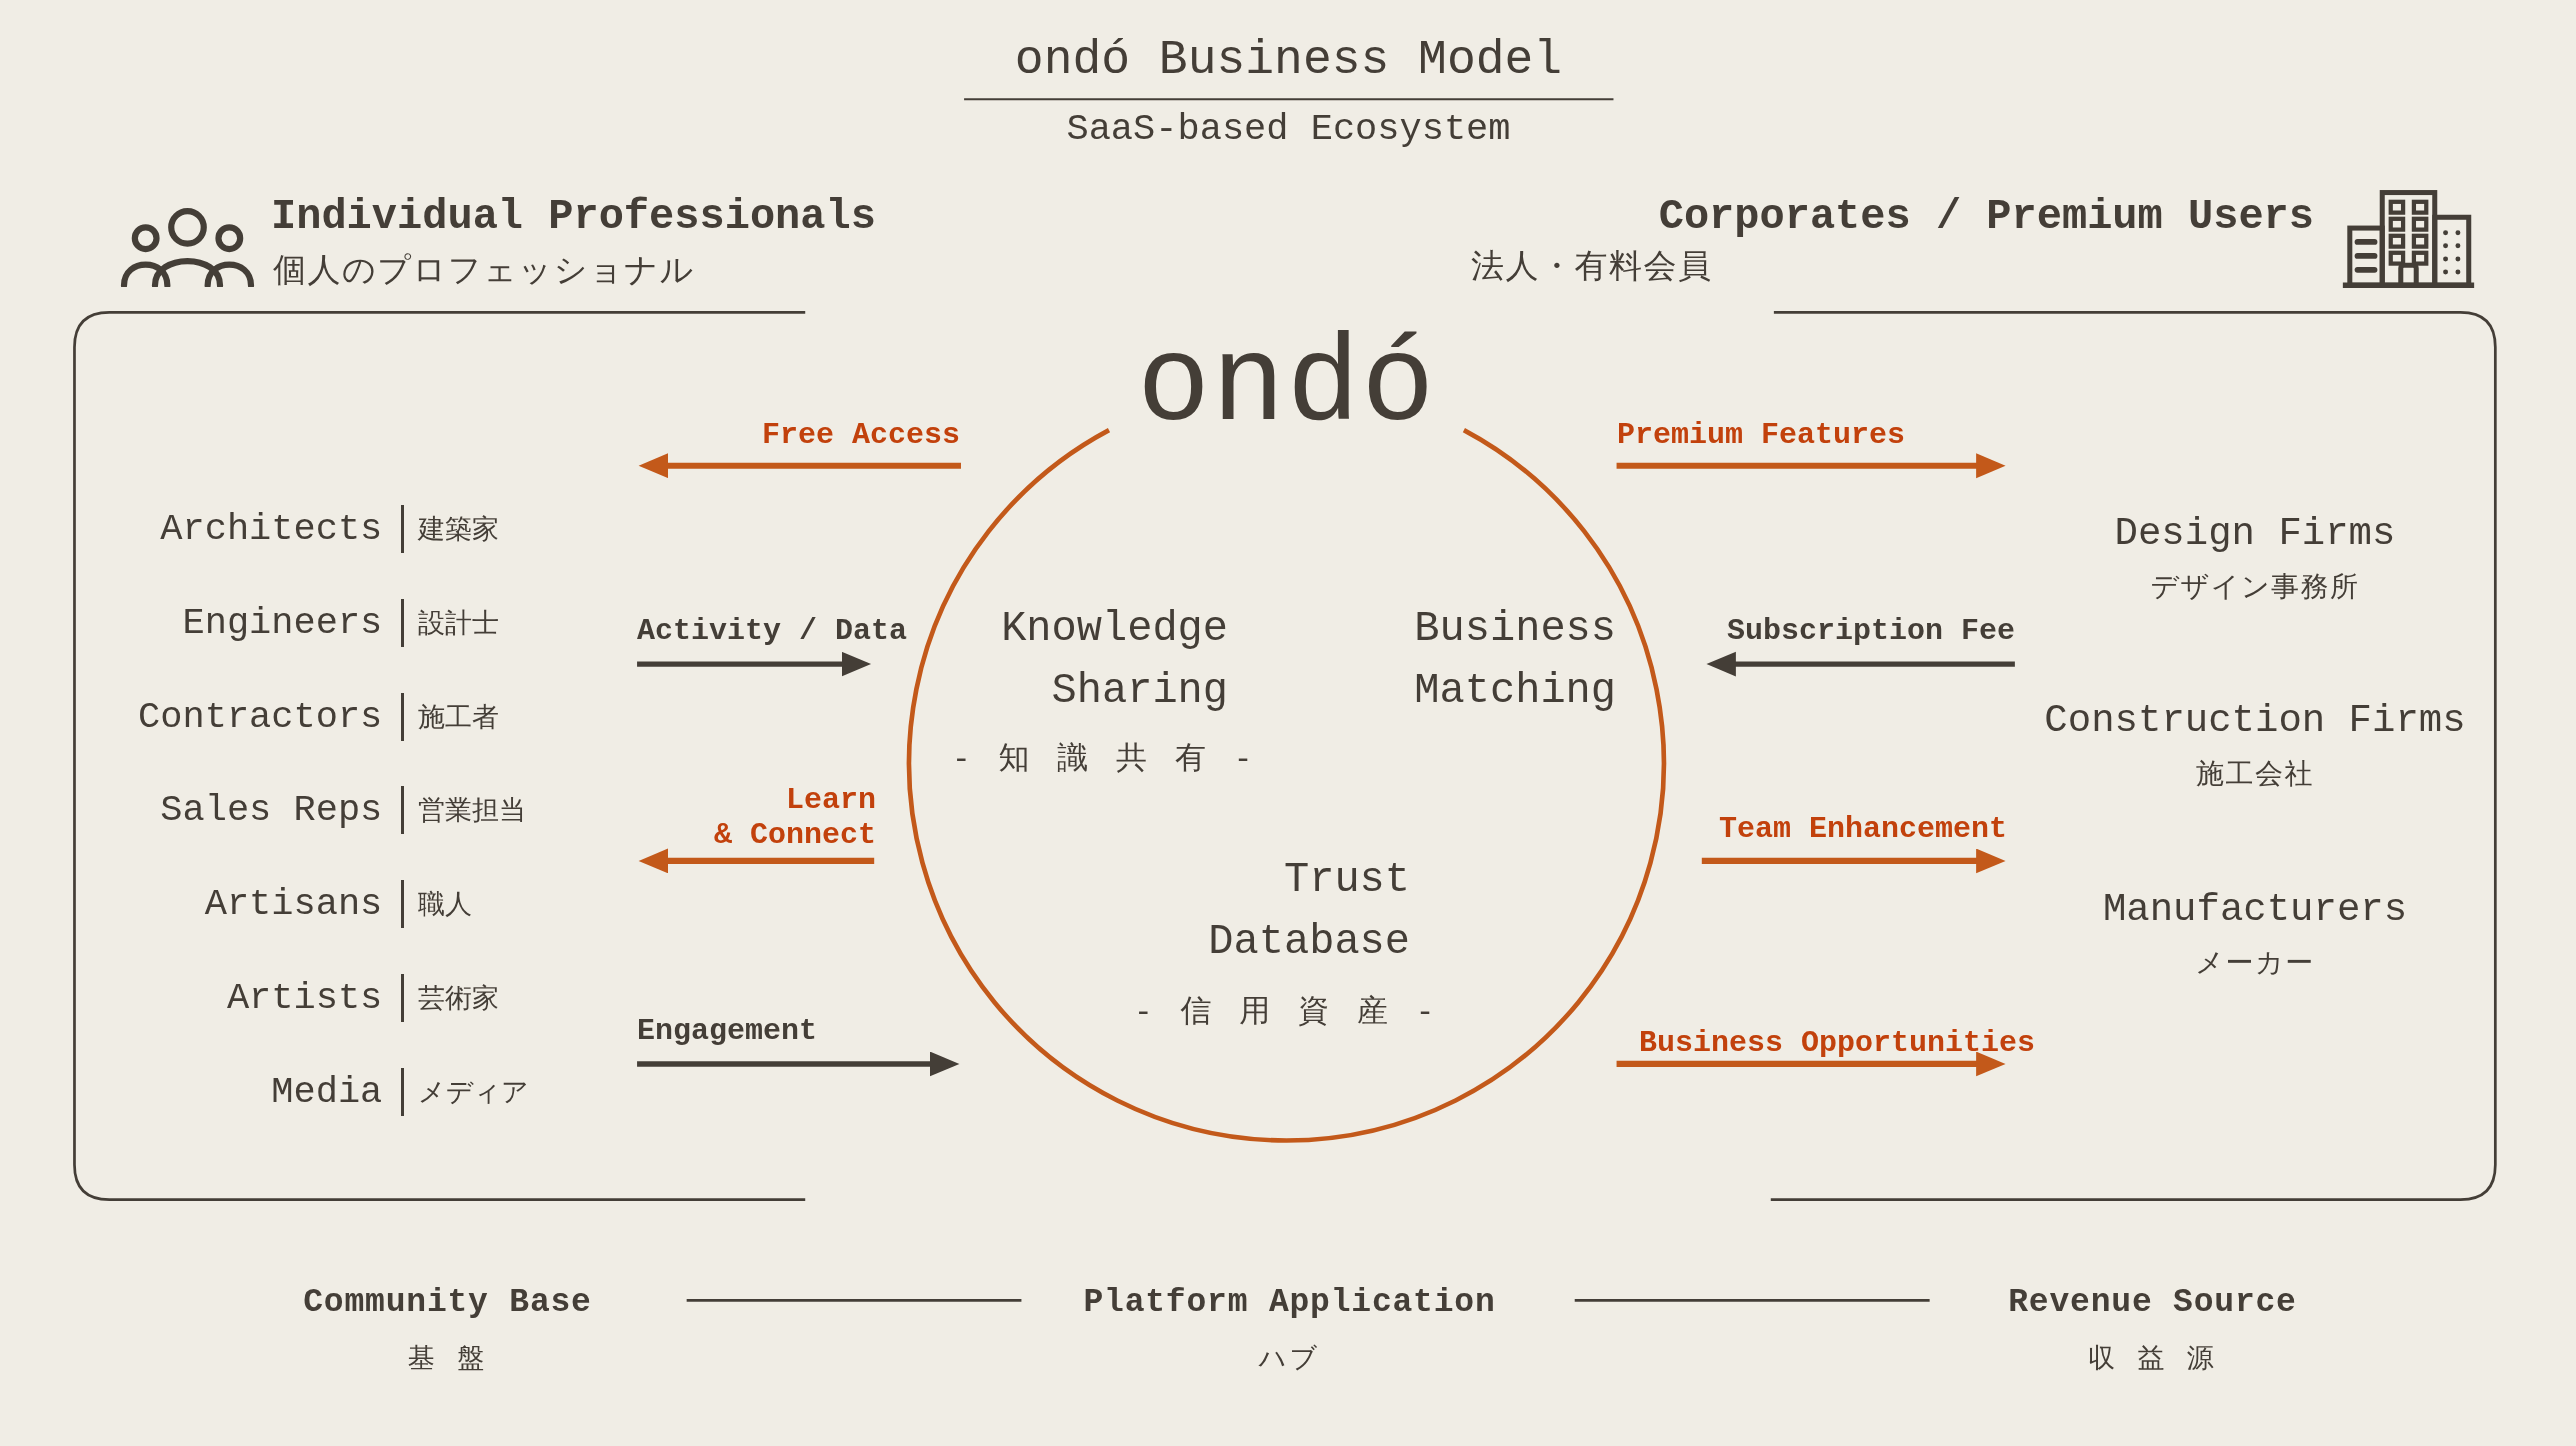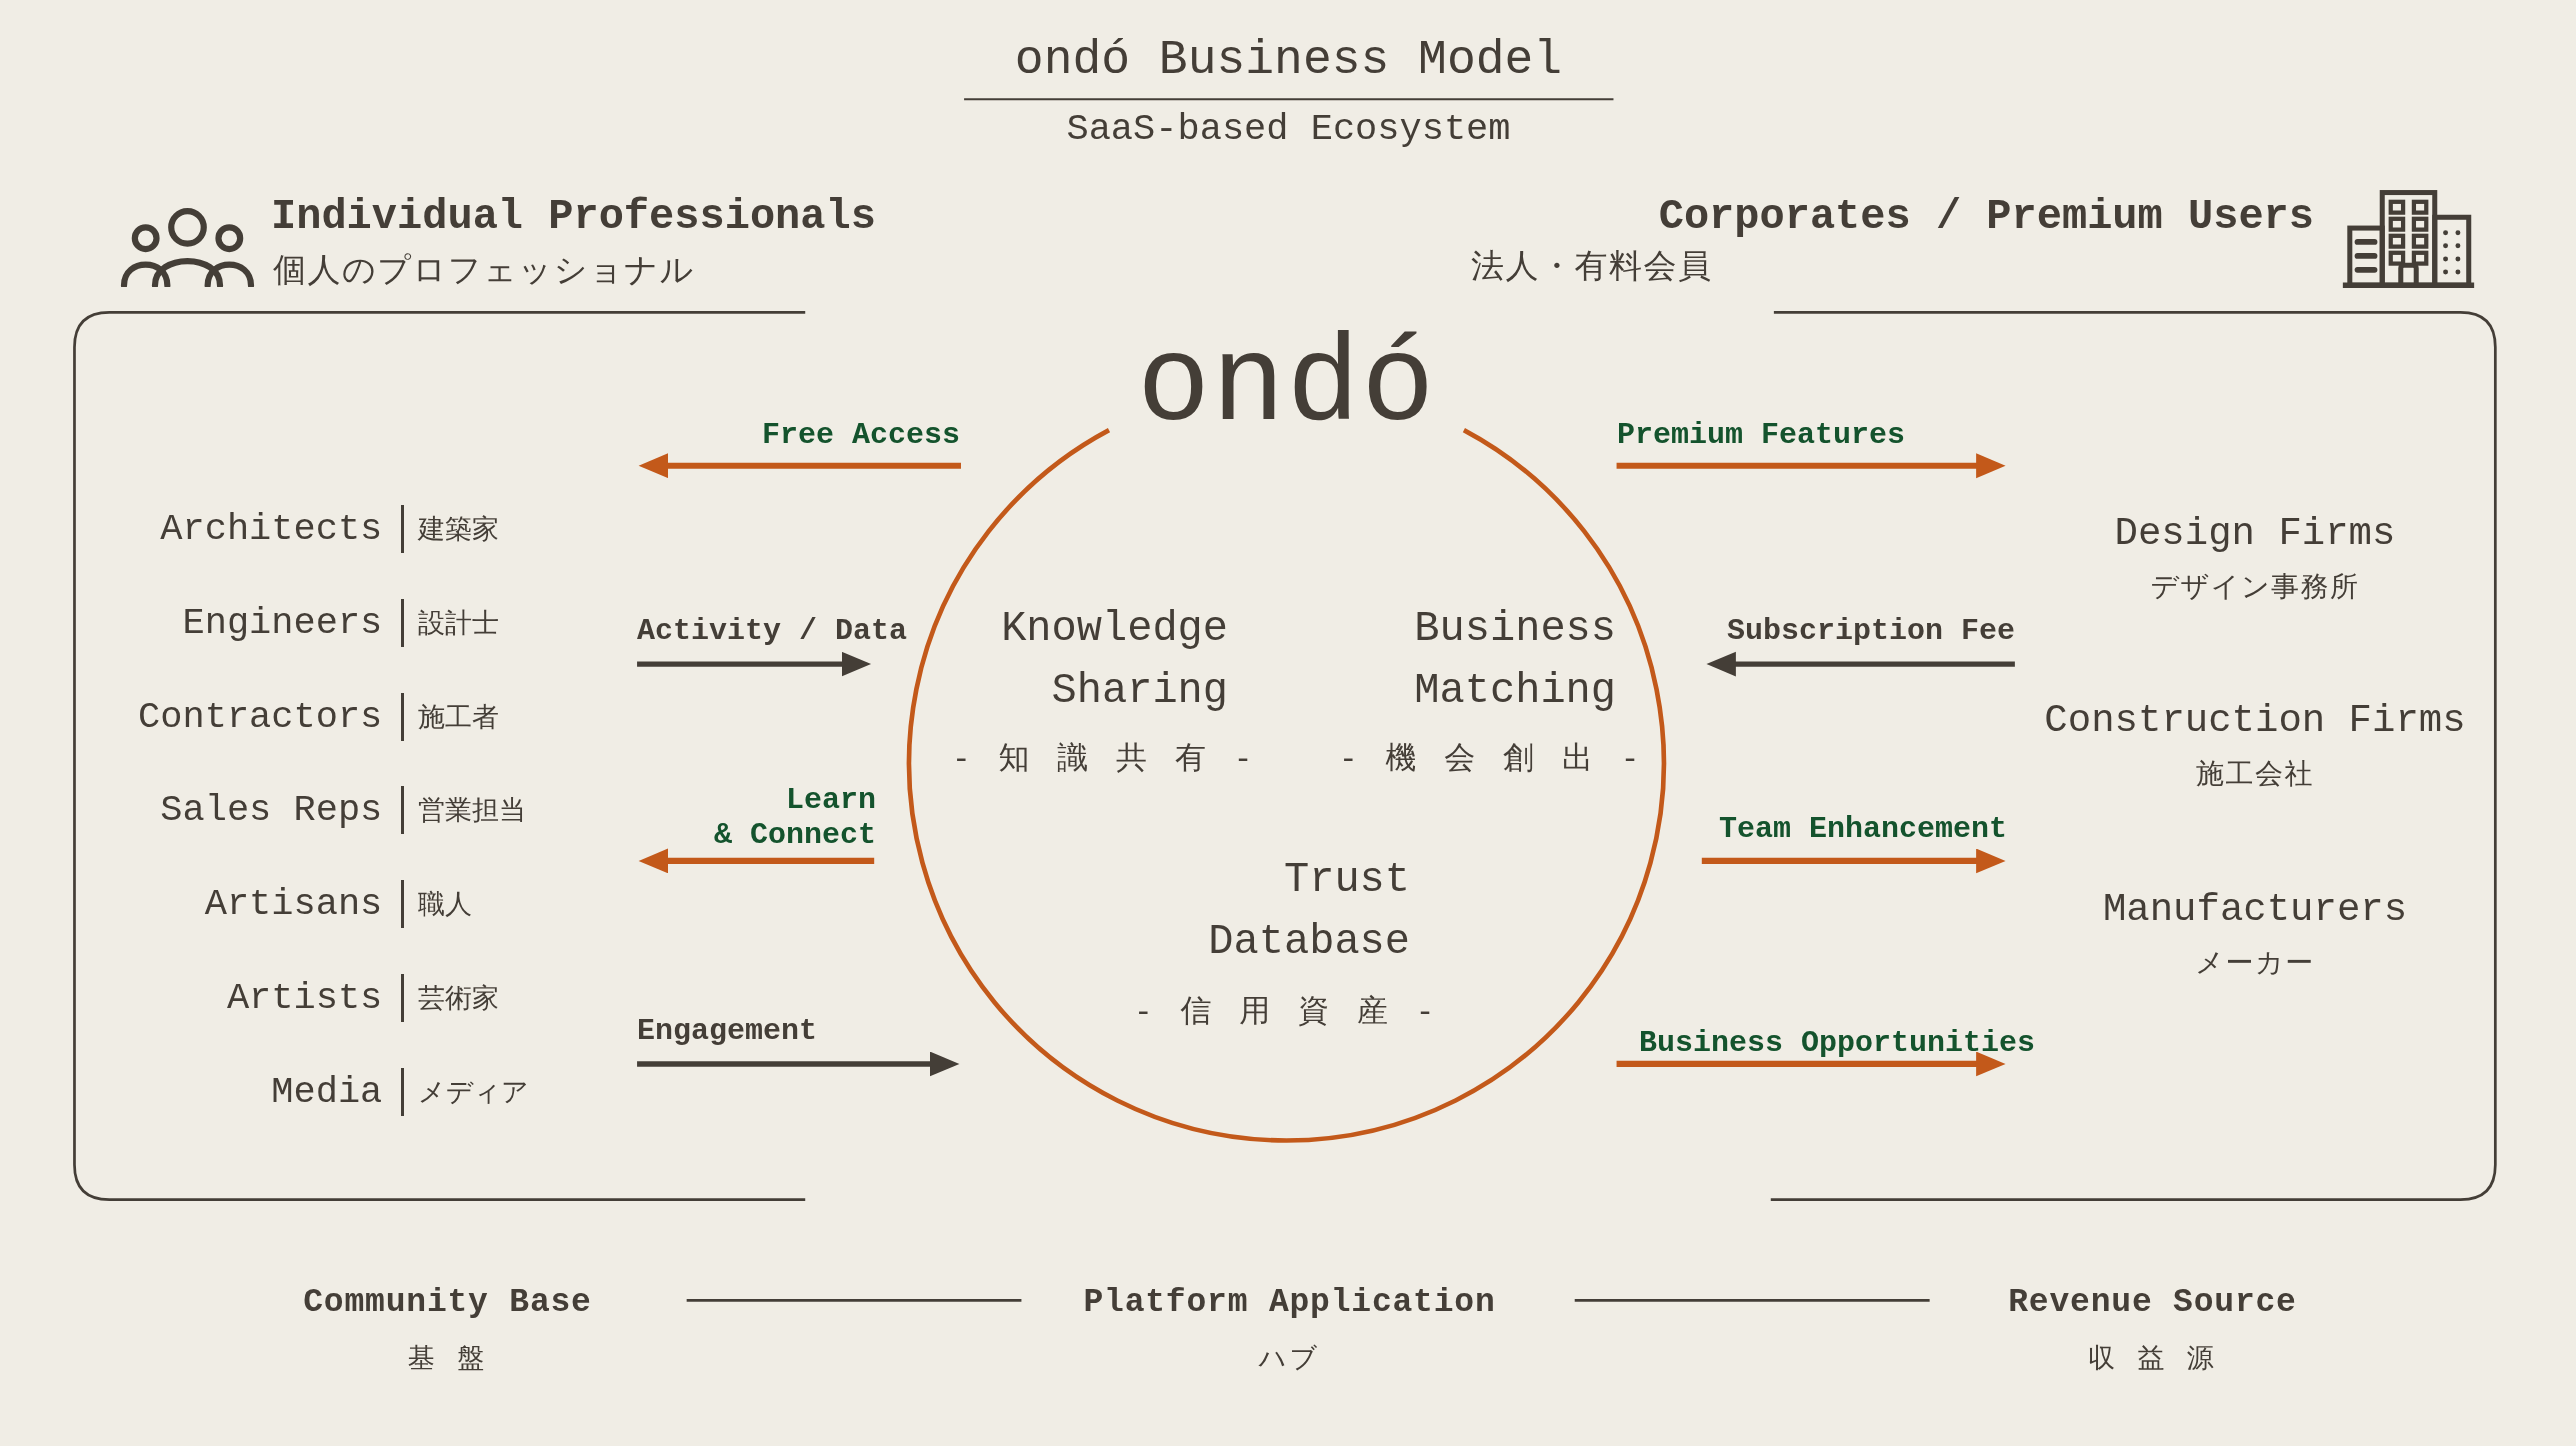--- a/index.html
+++ b/index.html
@@ -28,21 +28,21 @@
   
   .firm{left:1984px;width:542px;text-align:center;}
   .firm-en{font-size:39px;line-height:59px;}
   .firm-jp{font-size:28px;line-height:43px;margin-top:3.1px;letter-spacing:1.5px;}
   
   .logo{left:1093px;top:299px;width:387px;text-align:center;font-size:122px;line-height:175px;letter-spacing:1.5px;}
   .feat{width:248px;text-align:right;font-size:42px;line-height:62px;}
   .feat-jp{width:403px;text-align:center;font-size:31px;line-height:39px;letter-spacing:4.6px;}
   
   .flow-label{font-weight:bold;font-size:30px;line-height:35px;white-space:pre-line;}
-  .accent{color:#14532d;}
+  .accent{color:#c2410c;}
   
   .foot{width:465px;text-align:center;top:1279px;}
   .foot-en{font-weight:bold;font-size:33px;line-height:48px;letter-spacing:0.8px;}
   .foot-jp{font-size:27px;line-height:42px;margin-top:12.4px;letter-spacing:3.1px;}
 </style>
 </head>
 <body>
 
 <div class="canvas">
 
@@ -164,21 +164,20 @@
   <div class="abs mrow" style="top:1055px">
     <span class="m-en">Media</span>
     <span class="m-sep"></span>
     <span class="m-jp">メディア</span>
   </div>
 
   <div class="abs logo">ondó</div>
   <div class="abs feat" style="left:980px;top:598px;">Knowledge Sharing</div>
   <div class="abs feat-jp" style="left:903px;top:740px;">- 知 識 共 有 -</div>
   <div class="abs feat" style="left:1368px;top:598px;">Business Matching</div>
-  <div class="abs feat-jp" style="left:1290px;top:740px;">- 機 会 創 出 -</div>
   <div class="abs feat" style="left:1162px;top:849px;">Trust Database</div>
   <div class="abs feat-jp" style="left:1085px;top:993px;">- 信 用 資 産 -</div>
 
   <div class="abs flow-label accent" style="left:666px;top:418px;width:294px;text-align:right;">Free Access</div>
   <div class="abs flow-label" style="left:637px;top:614px;width:325px;text-align:left;">Activity / Data</div>
   <div class="abs flow-label accent" style="left:566px;top:783px;width:310px;text-align:right;">Learn
 &amp; Connect</div>
   <div class="abs flow-label" style="left:637px;top:1014px;width:349px;text-align:left;">Engagement</div>
 
   <div class="abs flow-label accent" style="left:1617px;top:418px;width:387px;text-align:left;">Premium Features</div>

